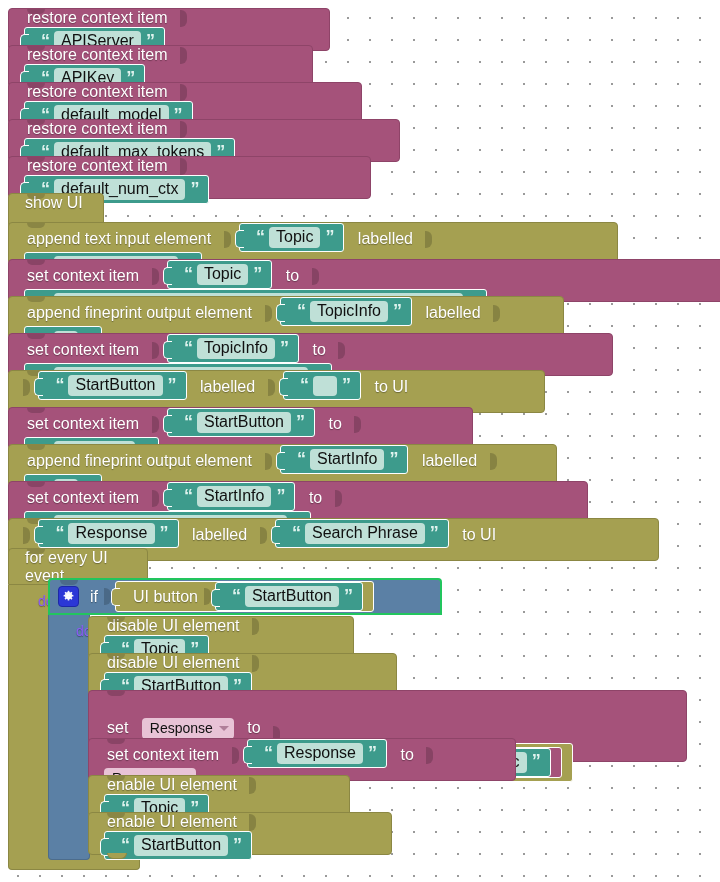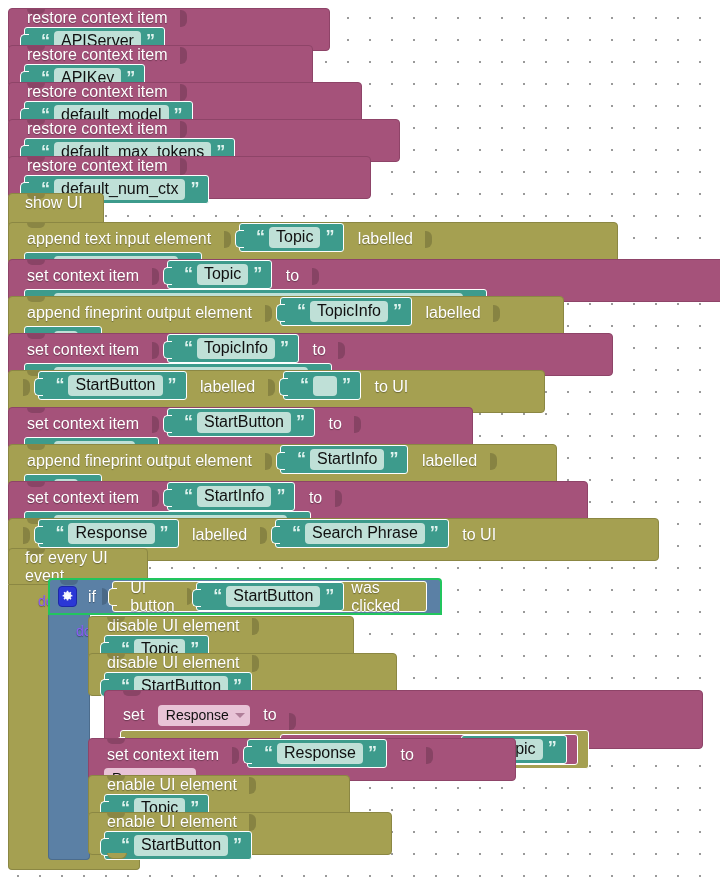--- a/index.html
+++ b/index.html
@@ -397,21 +397,20 @@
       <span class="lbl tight">if</span>
       <span class="socket"></span>
       <span class="plug olive-plug" style="height:31px;">
         <span class="lbl tight">UI button</span>
         <span class="socket"></span>
         <span class="plug teal">
           <span class="quote">“</span>
           <span class="txtfield">StartButton</span>
           <span class="quote">”</span>
         </span>
-        <span class="lbl tight">was clicked</span>
       </span>
     </div>
     <div class="spine blue" style="top:37px;width:42px;height:223px;border:1px solid #4c6c8c;border-top:none;border-bottom:none;"></div>
     <div class="foot blue" style="top:260px;width:42px;height:22px;border:1px solid #4c6c8c;border-top:none;"></div>
     <span class="do-lbl" style="left:8px;top:45px;">do</span>
   </div>
 
   <div class="stmt olive" style="left:88px;top:616px;width:242px;">
     <span class="notch-top"></span>
     <span class="lbl">disable UI element</span>
@@ -429,21 +428,21 @@
     <span class="lbl">disable UI element</span>
     <span class="socket"></span>
     <span class="plug teal">
       <span class="quote">“</span>
       <span class="txtfield">StartButton</span>
       <span class="quote">”</span>
     </span>
     <span class="notch-bot"></span>
   </div>
 
-  <div class="stmt maroon" style="left:104px;top:690px;height:44px;width:575px;align-items:flex-start;padding-top:9px;">
+  <div class="stmt maroon" style="left:88px;top:690px;height:44px;width:575px;align-items:flex-start;padding-top:22px;">
     <span class="notch-top"></span>
     <span class="lbl" style="padding-top:5px;">set</span>
     <span class="dropfield" style="margin-top:5px;">
       <span>Response</span>
       <span class="caret"></span>
     </span>
     <span class="lbl" style="padding-top:5px;">to</span>
     <span class="socket" style="margin-top:11px;"></span>
     <span class="plug olive-plug" style="height:39px;align-items:center;">
       <span class="lbl tight">search phrase for</span>

